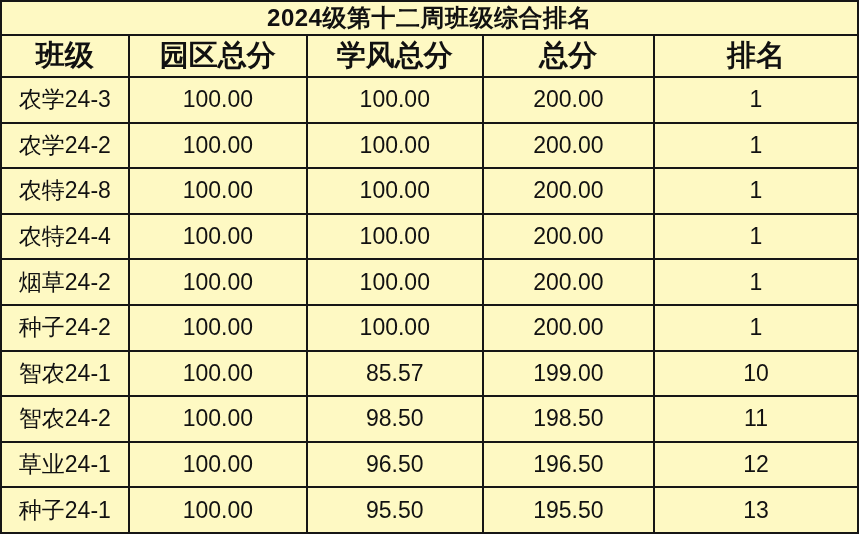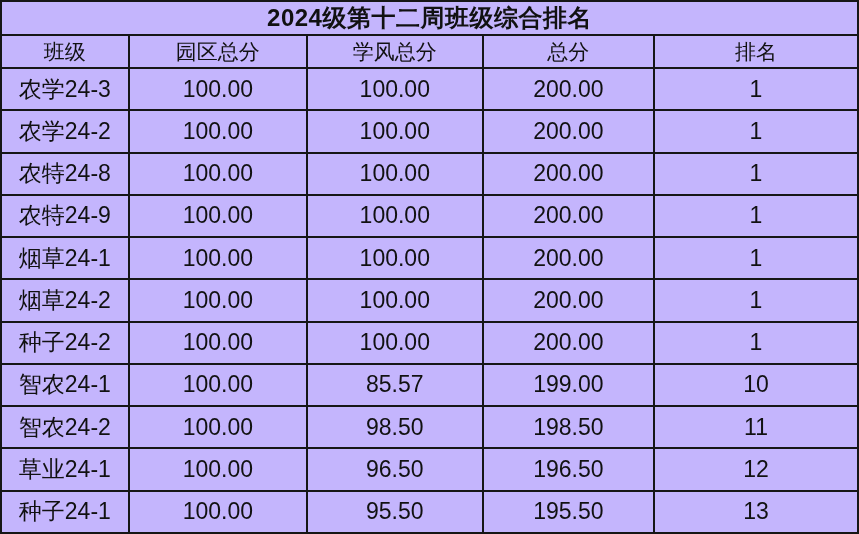--- a/index.html
+++ b/index.html
@@ -13,40 +13,40 @@
     box-sizing: border-box;
     font-family: "Liberation Sans", "DejaVu Sans", sans-serif;
     color: #111111;
     background: #ffffff;
   }
   table.ranking {
     width: 100%;
     height: 100%;
     border-collapse: collapse;
     table-layout: fixed;
-    background: #c4b5fd;
+    background: #fef9c3;
   }
   table.ranking td, table.ranking th {
     border: 2px solid #161616;
     text-align: center;
     vertical-align: middle;
     padding: 0 4px;
     overflow: hidden;
     white-space: nowrap;
   }
   tr.title-row td {
     height: 31px;
     font-size: 24px;
     font-weight: 700;
     letter-spacing: 0.5px;
   }
   tr.header-row th {
     height: 31px;
-    font-size: 21px;
-    font-weight: 400;
+    font-size: 29px;
+    font-weight: 700;
   }
   tr.data-row td {
     font-size: 23px;
     font-weight: 400;
   }
 </style>
 </head>
 <body>
 
 <div class="table-wrap">
@@ -84,28 +84,21 @@
         <td>1</td>
       </tr>
       <tr class="data-row">
         <td>农特24-8</td>
         <td>100.00</td>
         <td>100.00</td>
         <td>200.00</td>
         <td>1</td>
       </tr>
       <tr class="data-row">
-        <td>农特24-9</td>
-        <td>100.00</td>
-        <td>100.00</td>
-        <td>200.00</td>
-        <td>1</td>
-      </tr>
-      <tr class="data-row">
-        <td>烟草24-1</td>
+        <td>农特24-4</td>
         <td>100.00</td>
         <td>100.00</td>
         <td>200.00</td>
         <td>1</td>
       </tr>
       <tr class="data-row">
         <td>烟草24-2</td>
         <td>100.00</td>
         <td>100.00</td>
         <td>200.00</td>

